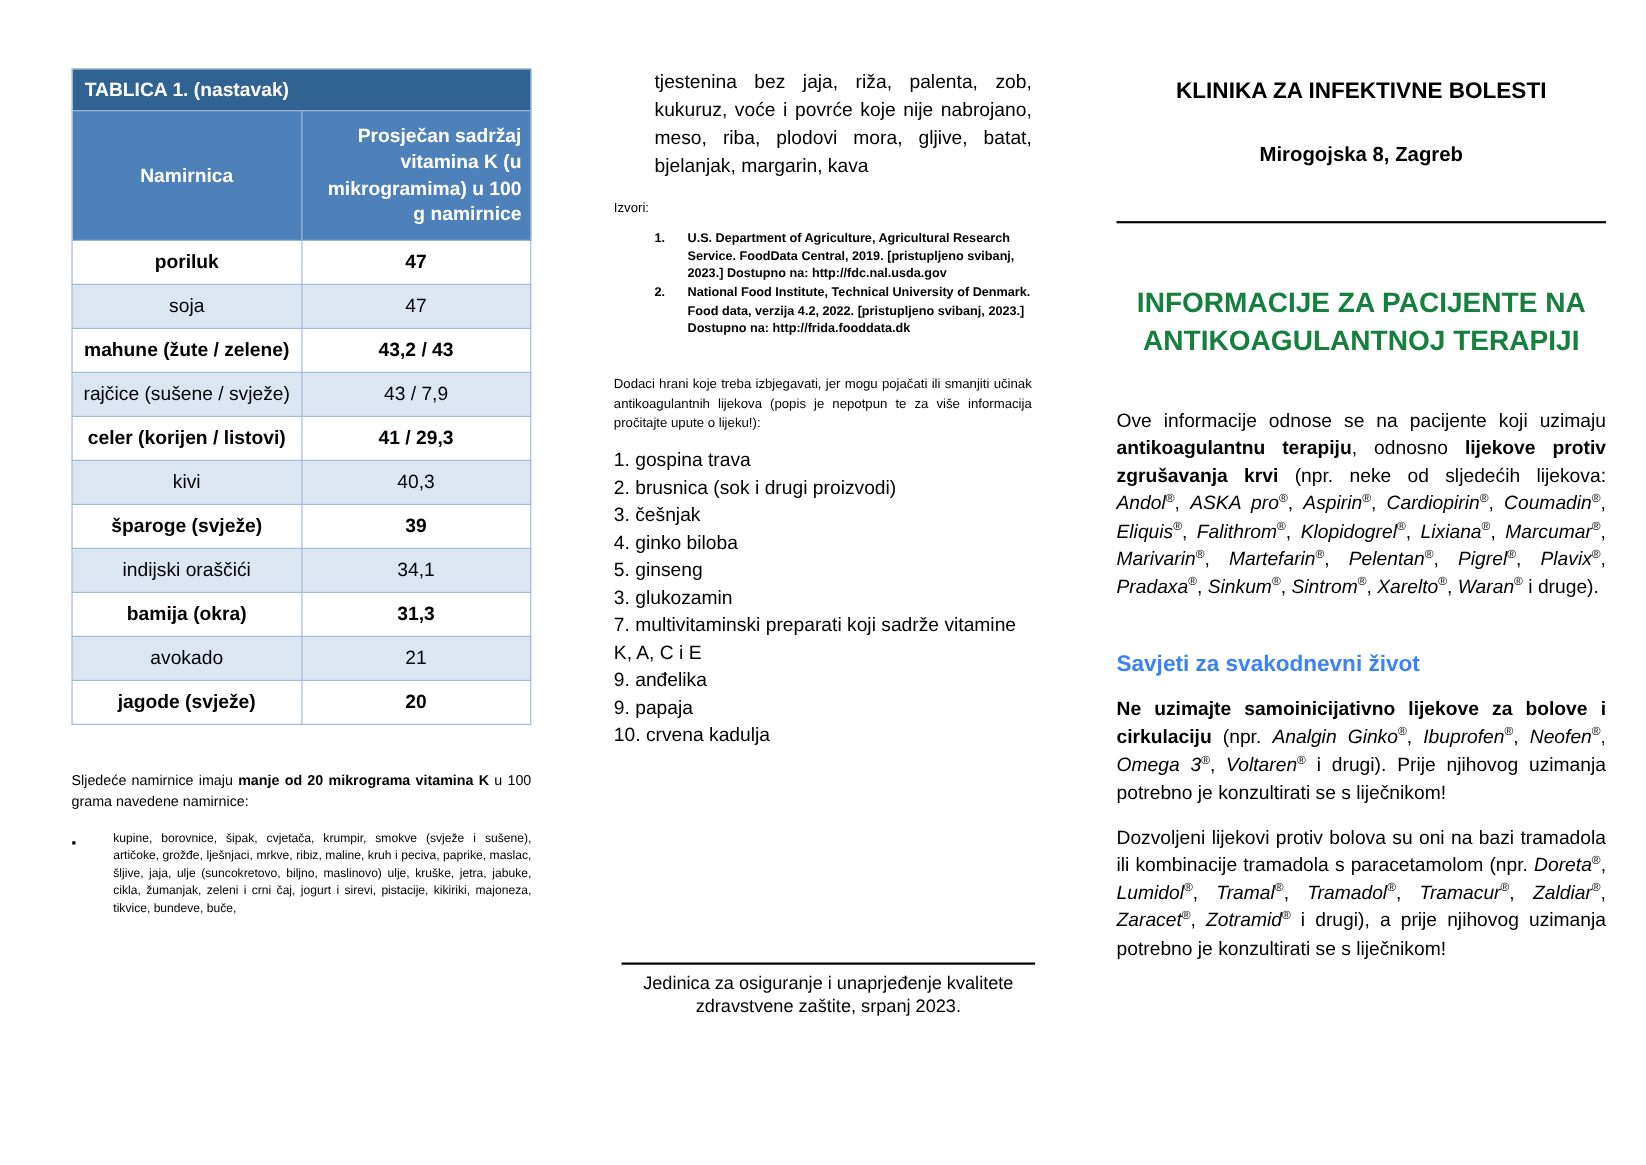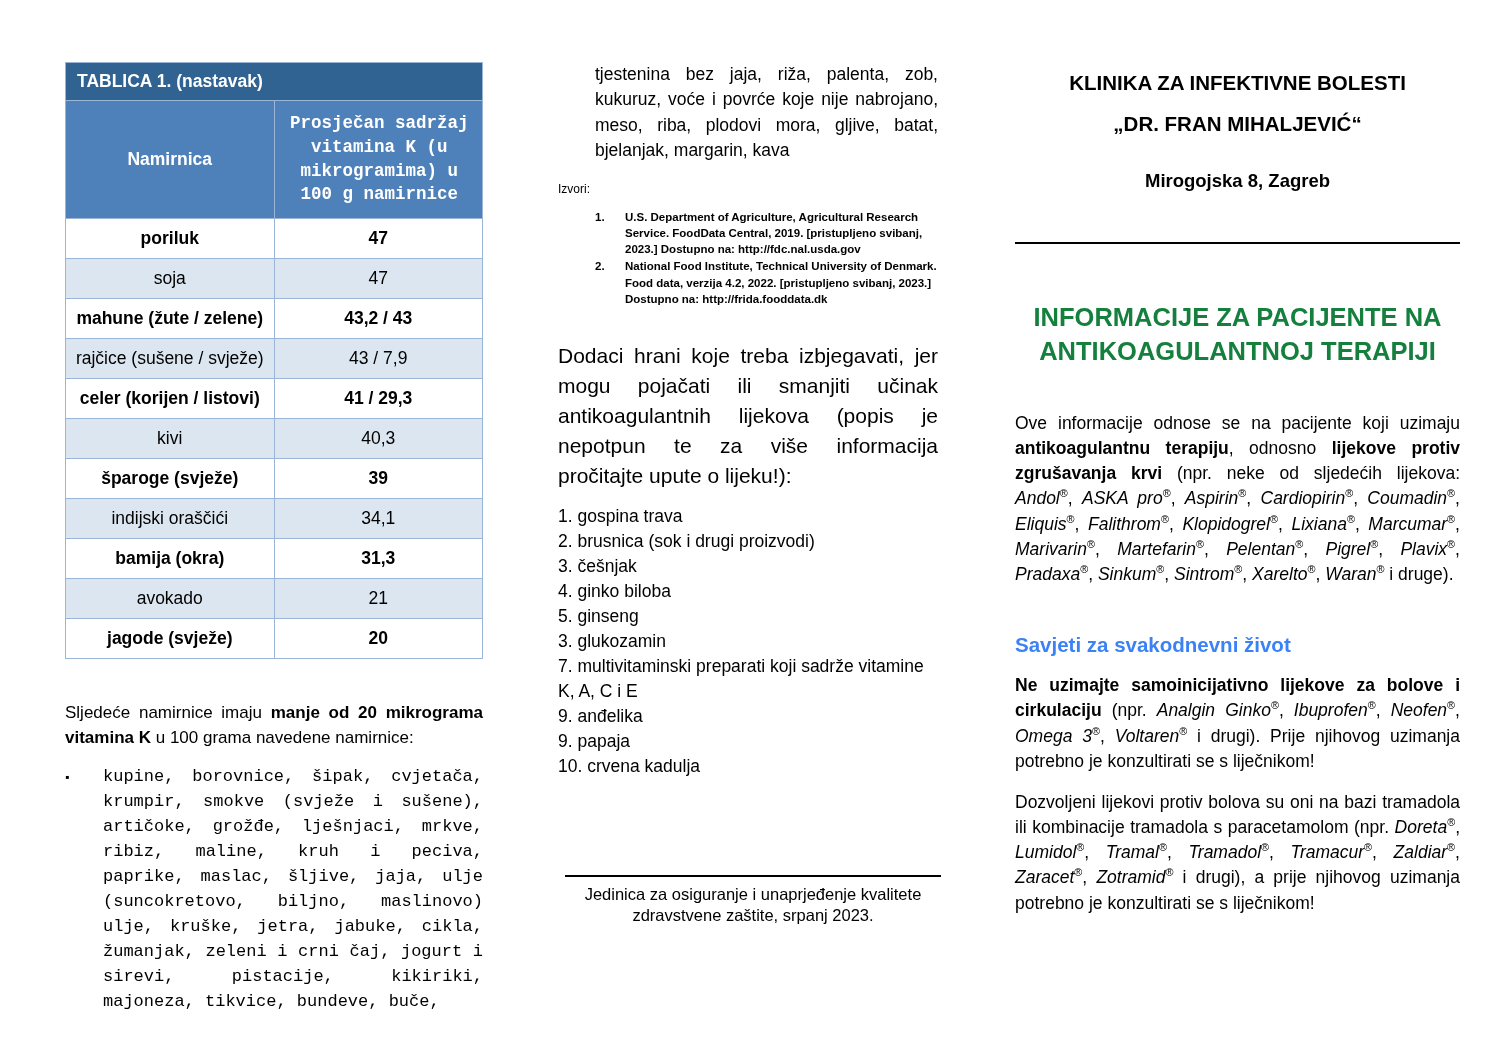--- a/index.html
+++ b/index.html
@@ -7,38 +7,38 @@
   .page{position:relative;width:1496px;height:1059px;overflow:hidden;background:#fff;}
 
   
   .col-left{position:absolute;left:65px;top:62px;width:418px;}
   table.vitk{width:100%;border-collapse:collapse;table-layout:fixed;}
   table.vitk td,table.vitk th{border:1px solid #9ab5d6;}
   .tbl-title td{background:#306292;border-color:#306292;color:#fff;font-weight:bold;
     font-size:17.5px;padding:8px 11px;text-align:left;}
   .tbl-head th{background:#4e80ba;color:#fff;font-weight:bold;font-size:17.5px;line-height:1.35;}
   .tbl-head th.c1{width:52%;text-align:center;vertical-align:middle;}
-  .tbl-head th.c2{width:48%;text-align:center;vertical-align:middle;padding:10px 8px 10px 10px;height:97px;font-family:Liberation Mono, monospace;}
+  .tbl-head th.c2{width:48%;text-align:right;vertical-align:middle;padding:10px 8px 10px 10px;height:97px;}
   table.vitk tbody td{height:39px;text-align:center;vertical-align:middle;font-size:17.5px;padding:0 4px;}
   table.vitk tbody tr:nth-child(odd){background:#ffffff;font-weight:bold;}
   table.vitk tbody tr:nth-child(even){background:#dce6f1;}
-  .below-table{margin-top:42px;font-size:17px;line-height:1.45;text-align:justify;}
+  .below-table{margin-top:42px;font-size:13px;line-height:1.45;text-align:justify;}
   .bullet-row{display:flex;margin-top:15px;}
   .bullet-marker{width:38px;flex:0 0 38px;font-size:12px;padding-top:5px;}
-  .bullet-text{flex:1;font-size:17px;line-height:1.47;text-align:justify;font-family:Liberation Mono, monospace;}
+  .bullet-text{flex:1;font-size:11px;line-height:1.47;text-align:justify;}
 
   
   .col-mid{position:absolute;left:558px;top:62px;width:380px;}
   .mid-cont{margin-left:37px;font-size:17.5px;line-height:1.45;text-align:justify;}
   .sources-label{margin-top:18px;font-size:12px;font-weight:normal;}
   .sources{margin-top:13px;margin-left:37px;font-size:11.5px;font-weight:bold;line-height:1.42;}
   .source-item{display:flex;margin-bottom:1px;}
   .source-num{width:30px;flex:0 0 30px;}
   .source-text{flex:1;}
-  .avoid-intro{margin-top:34px;font-size:21px;line-height:1.42;text-align:justify;}
+  .avoid-intro{margin-top:34px;font-size:12px;line-height:1.42;text-align:justify;}
   .avoid-list{margin-top:13px;font-size:17.5px;line-height:1.43;}
   .mid-footer{position:absolute;left:565px;top:875px;width:376px;border-top:2px solid #000;
     padding-top:7px;text-align:center;font-size:16.5px;line-height:1.3;}
 
   
   .col-right{position:absolute;left:1015px;top:62px;width:445px;}
   .clinic{text-align:center;font-weight:bold;font-size:20.5px;line-height:2.0;}
   .address{text-align:center;font-weight:bold;font-size:18.5px;margin-top:26px;}
   .rule{border-top:2px solid #000;margin-top:50px;height:0;}
   .right-title{margin-top:56px;text-align:center;font-weight:bold;font-size:25.5px;line-height:1.35;}
@@ -155,21 +155,20 @@
         <div>9. papaja</div>
         <div>10. crvena kadulja</div>
       </div>
   </div>
 
   <div class="mid-footer">Jedinica za osiguranje i unaprjeđenje kvalitete zdravstvene zaštite, srpanj 2023.</div>
 
   <div class="col-right">
     <div class="clinic">
       <div>KLINIKA ZA INFEKTIVNE BOLESTI</div>
-      <div>„DR. FRAN MIHALJEVIĆ“</div>
     </div>
     <div class="address">Mirogojska 8, Zagreb</div>
     <div class="rule"></div>
 
     <div class="right-title" id="mainTitle" style="color: #15803d;">INFORMACIJE ZA PACIJENTE NA ANTIKOAGULANTNOJ TERAPIJI</div>
 
     <div class="right-intro"><span>Ove informacije odnose se na pacijente koji uzimaju </span><span class="b">antikoagulantnu terapiju</span><span>, odnosno </span><span class="b">lijekove protiv zgrušavanja krvi</span><span> (npr. neke od sljedećih lijekova: </span><span class="i">Andol</span><sup>®</sup><span>, </span><span class="i">ASKA pro</span><sup>®</sup><span>, </span><span class="i">Aspirin</span><sup>®</sup><span>, </span><span class="i">Cardiopirin</span><sup>®</sup><span>, </span><span class="i">Coumadin</span><sup>®</sup><span>, </span><span class="i">Eliquis</span><sup>®</sup><span>, </span><span class="i">Falithrom</span><sup>®</sup><span>, </span><span class="i">Klopidogrel</span><sup>®</sup><span>, </span><span class="i">Lixiana</span><sup>®</sup><span>, </span><span class="i">Marcumar</span><sup>®</sup><span>, </span><span class="i">Marivarin</span><sup>®</sup><span>, </span><span class="i">Martefarin</span><sup>®</sup><span>, </span><span class="i">Pelentan</span><sup>®</sup><span>, </span><span class="i">Pigrel</span><sup>®</sup><span>, </span><span class="i">Plavix</span><sup>®</sup><span>, </span><span class="i">Pradaxa</span><sup>®</sup><span>, </span><span class="i">Sinkum</span><sup>®</sup><span>, </span><span class="i">Sintrom</span><sup>®</sup><span>, </span><span class="i">Xarelto</span><sup>®</sup><span>, </span><span class="i">Waran</span><sup>®</sup><span> i druge).</span></div>
 
     <div class="advice-heading" id="adviceHeading" style="color: #3b82f6;">Savjeti za svakodnevni život</div>
 

